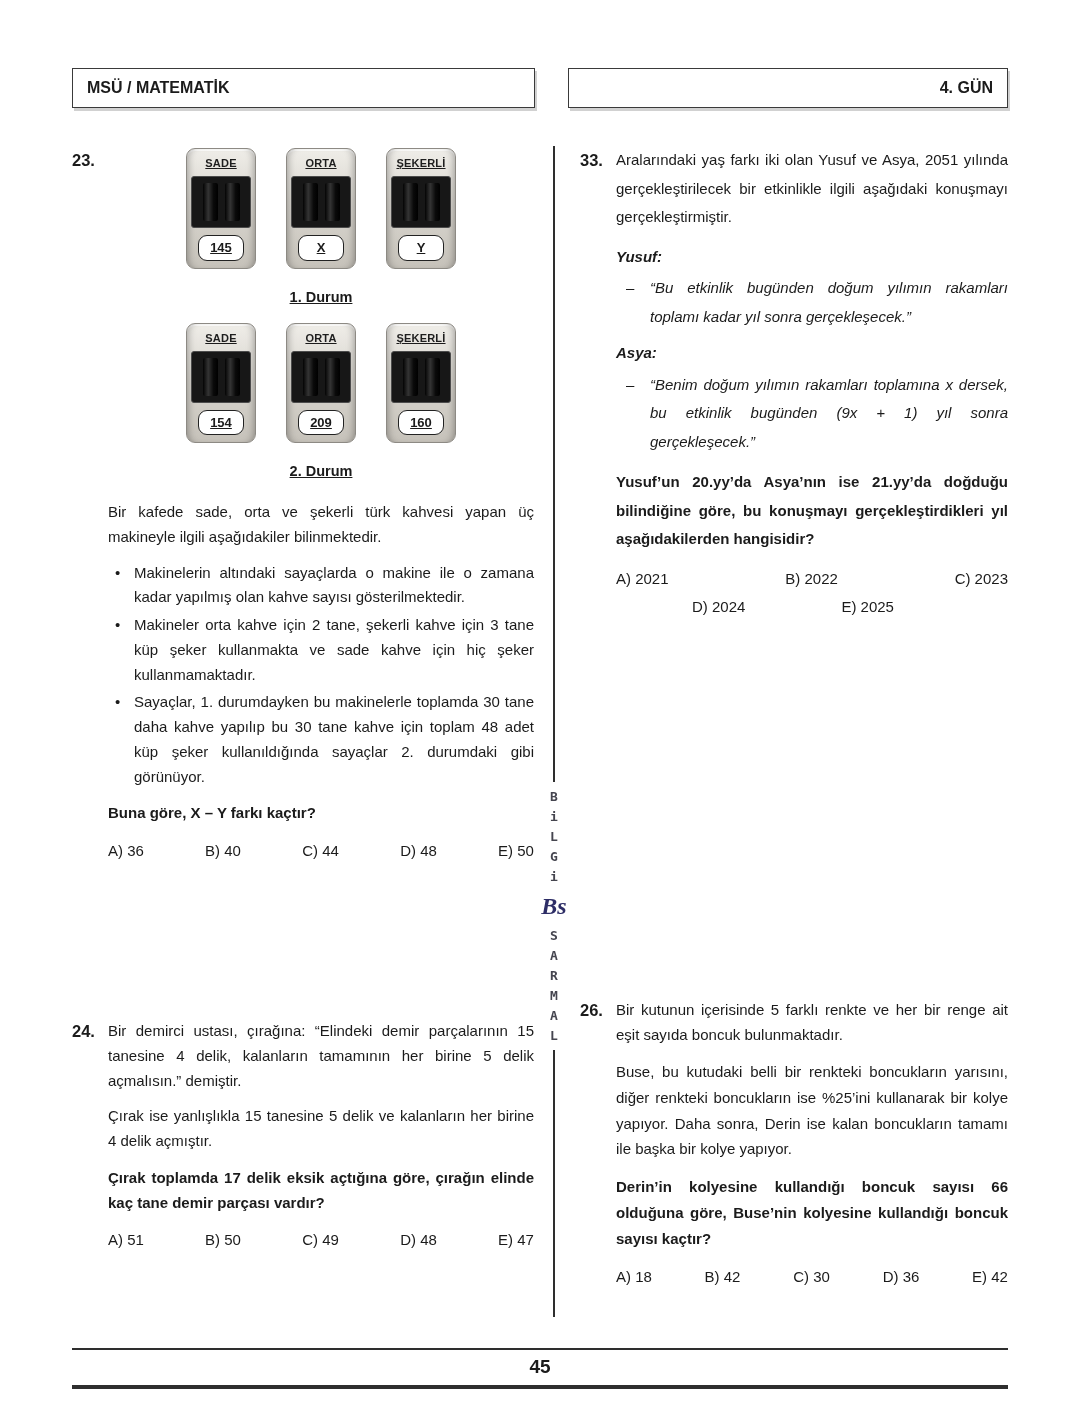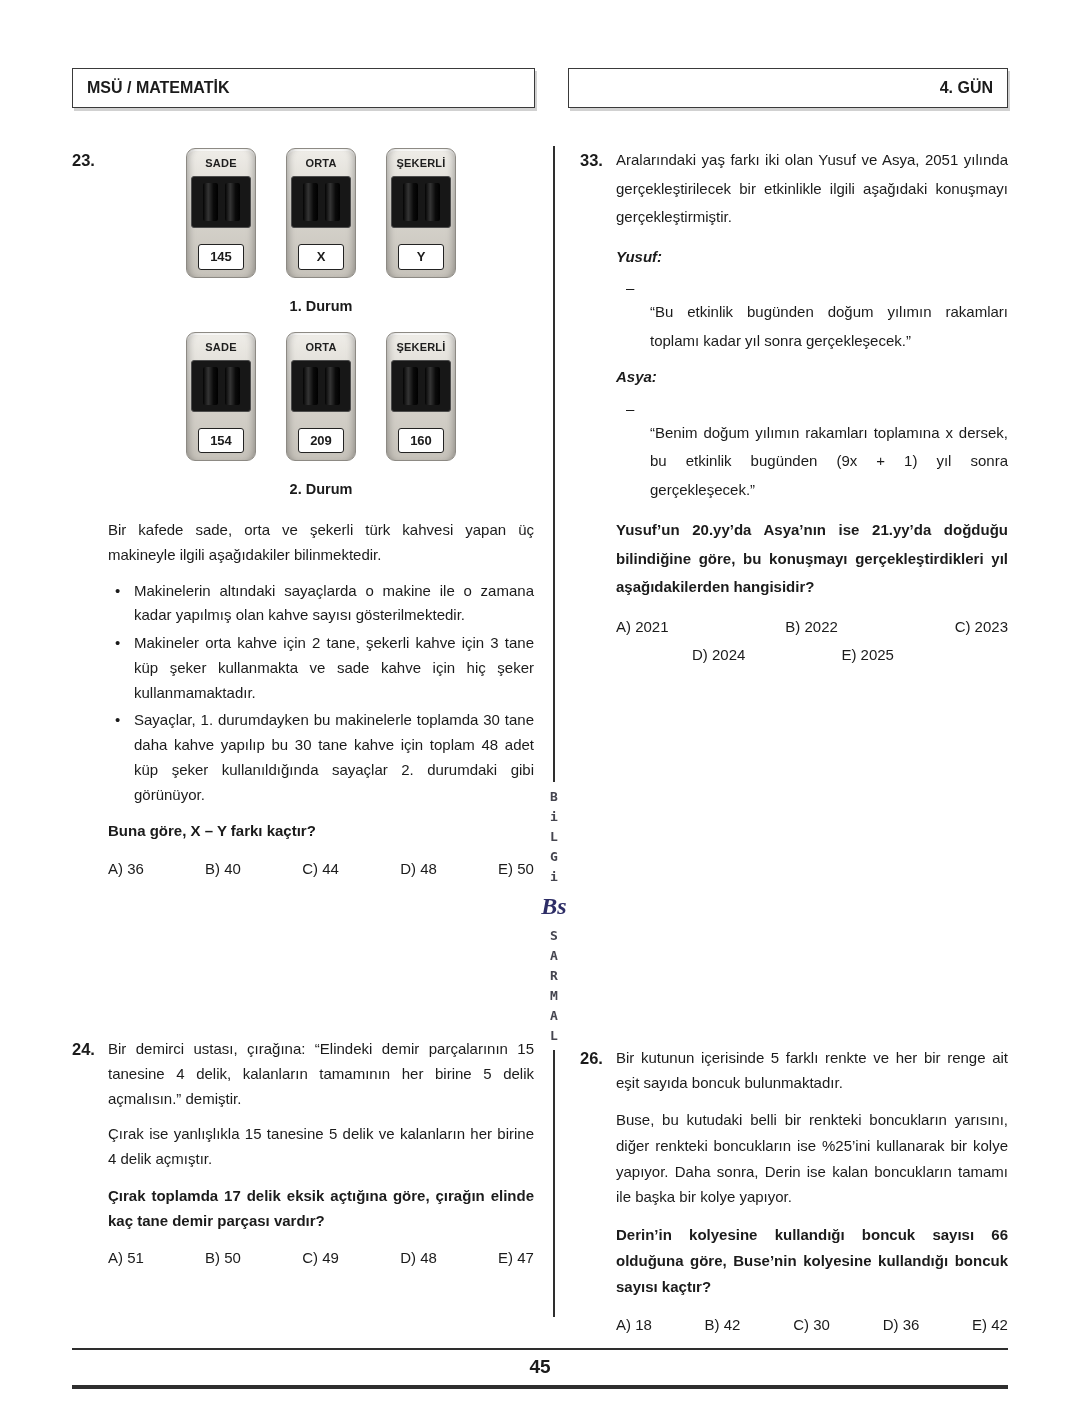--- a/index.html
+++ b/index.html
@@ -60,42 +60,42 @@
 
   
   .bullet { display:flex; margin-bottom:3px; }
   .bullet .dot { width:26px; padding-left:7px; }
   .bullet .btext { flex:1; text-align:justify; }
 
   
   .speaker-name { font-weight:bold; font-style:italic; margin:8px 0 3px; }
   .quote-line { display:flex; padding-left:10px; margin-bottom:4px; }
   .quote-line .dash { width:24px; flex:none; }
-  .quote-line .qtext { flex:1; text-align:justify;margin-top:24px; }
-
-  
-  .fig { margin:2px 0 16px; }
+  .quote-line .qtext { flex:1; font-style:italic; text-align:justify; }
+
+  
+  .fig { margin:2px 0 16px;text-decoration:underline; }
   .machine-row { display:flex; justify-content:center; gap:30px; }
   .machine {
     width:70px;
     background:linear-gradient(180deg,#efede8 0%, #d9d6cf 45%, #c6c2ba 100%);
     border:1px solid #8d8a84; border-radius:9px;
     padding:5px 4px 7px;
     box-shadow: inset 7px 0 9px -7px rgba(0,0,0,.4), inset -7px 0 9px -7px rgba(0,0,0,.4), inset 0 2px 0 rgba(255,255,255,.7);
   }
   .m-name { font-weight:bold; font-size:11px; text-align:center; letter-spacing:.2px; margin-bottom:4px; color:#1e1e1e; }
   .m-window {
     height:52px; background:#171717; border:1px solid #4c4c4c; border-radius:3px;
     display:flex; justify-content:center; align-items:flex-end; gap:7px; padding:4px 6px 6px;
   }
   .m-pot { width:15px; height:38px; border-radius:2px;
     background:linear-gradient(90deg,#030303 0%, #343434 35%, #0a0a0a 70%, #000 100%); }
   .m-badge {
-    width:46px; margin:16px auto 0; background:#fff; border:1.8px solid #222;
-    border-radius:3px; text-align:center; font-weight:bold; font-size:13px; padding:1px 0;
+    width:46px; margin:7px auto 0; background:#fff; border:1.8px solid #222;
+    border-radius:9px; text-align:center; font-weight:bold; font-size:13px; padding:1px 0;
   }
   .fig-caption { text-align:center; font-weight:bold; font-size:14.5px; margin:17px 0 13px; }
 
   
   .page-footer { position:absolute; left:72px; right:72px; bottom:34px; }
   .fline { height:2px; background:#2e2e2e; }
   .fline.thick { height:4px; }
   .pagenum { text-align:center; font-weight:bold; font-size:19px; padding:6px 0 7px; }
 </style>
 </head>

